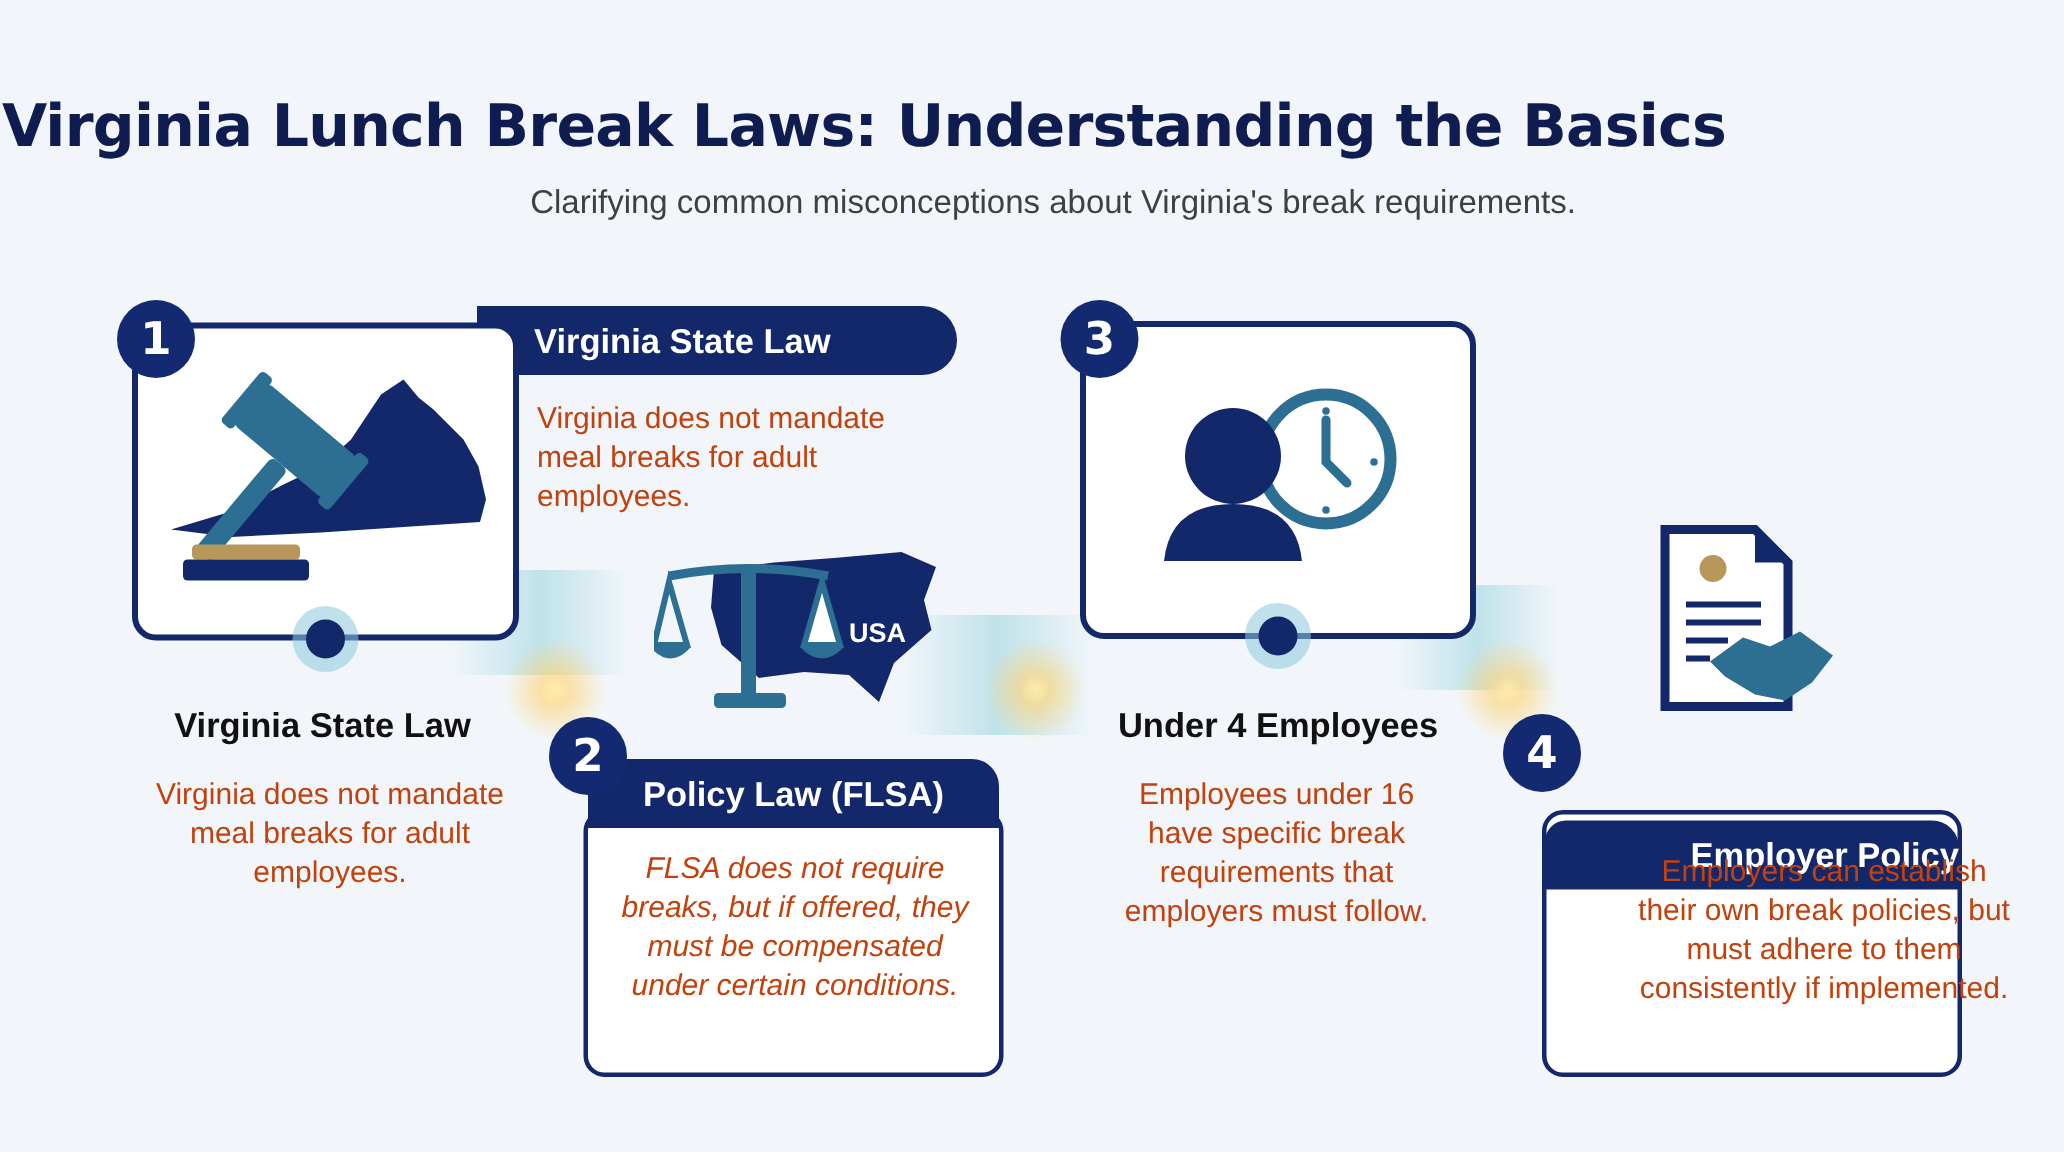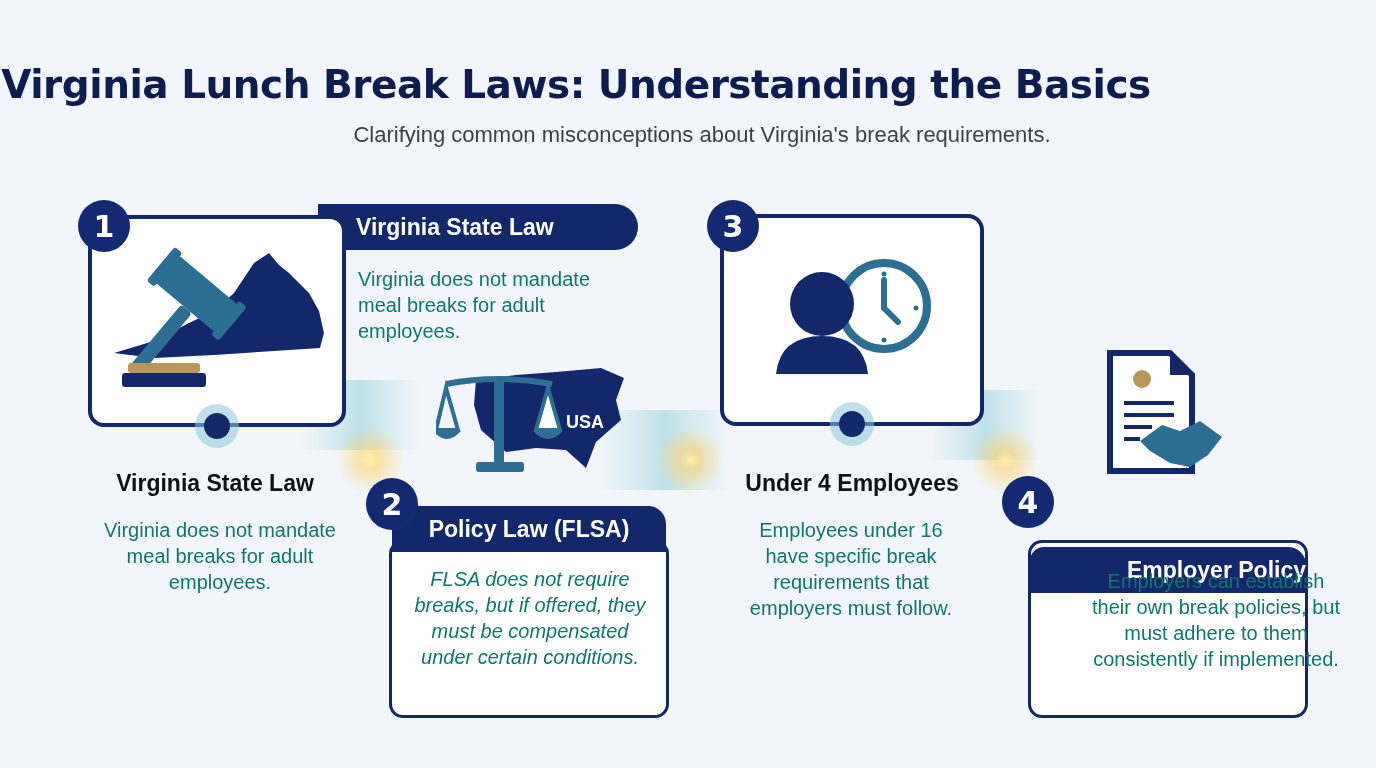--- a/index.html
+++ b/index.html
@@ -37,21 +37,21 @@
     position: absolute; background: #fff; border: 4px solid #13286b; border-radius: 16px; z-index: 2;
   }
   .pill-header {
     position: absolute; background: #13286b; color: #fff; font-weight: bold;
     font-size: 23px; display: flex; align-items: center; z-index: 2;
   }
   .dot {
     position: absolute; width: 26px; height: 26px; border-radius: 50%; background: #13286b;
     box-shadow: 0 0 0 9px rgba(140,200,220,0.55); z-index: 3;
   }
-  .body-text { position: absolute; font-size: 20px; line-height: 26px; color: #0f766e; }
+  .body-text { position: absolute; font-size: 20px; line-height: 26px; color: #c2410c; }
   .center { text-align: center; }
   .heading { position: absolute; font-weight: bold; font-size: 23px; color: #111; text-align: center; }
   .text-card {
     position: absolute; background: #fff; border: 3px solid #13286b; border-radius: 14px; z-index: 1;
   }
 </style>
 </head>
 <body>
 
 <div class="title">Virginia Lunch Break Laws: Understanding the Basics</div>

